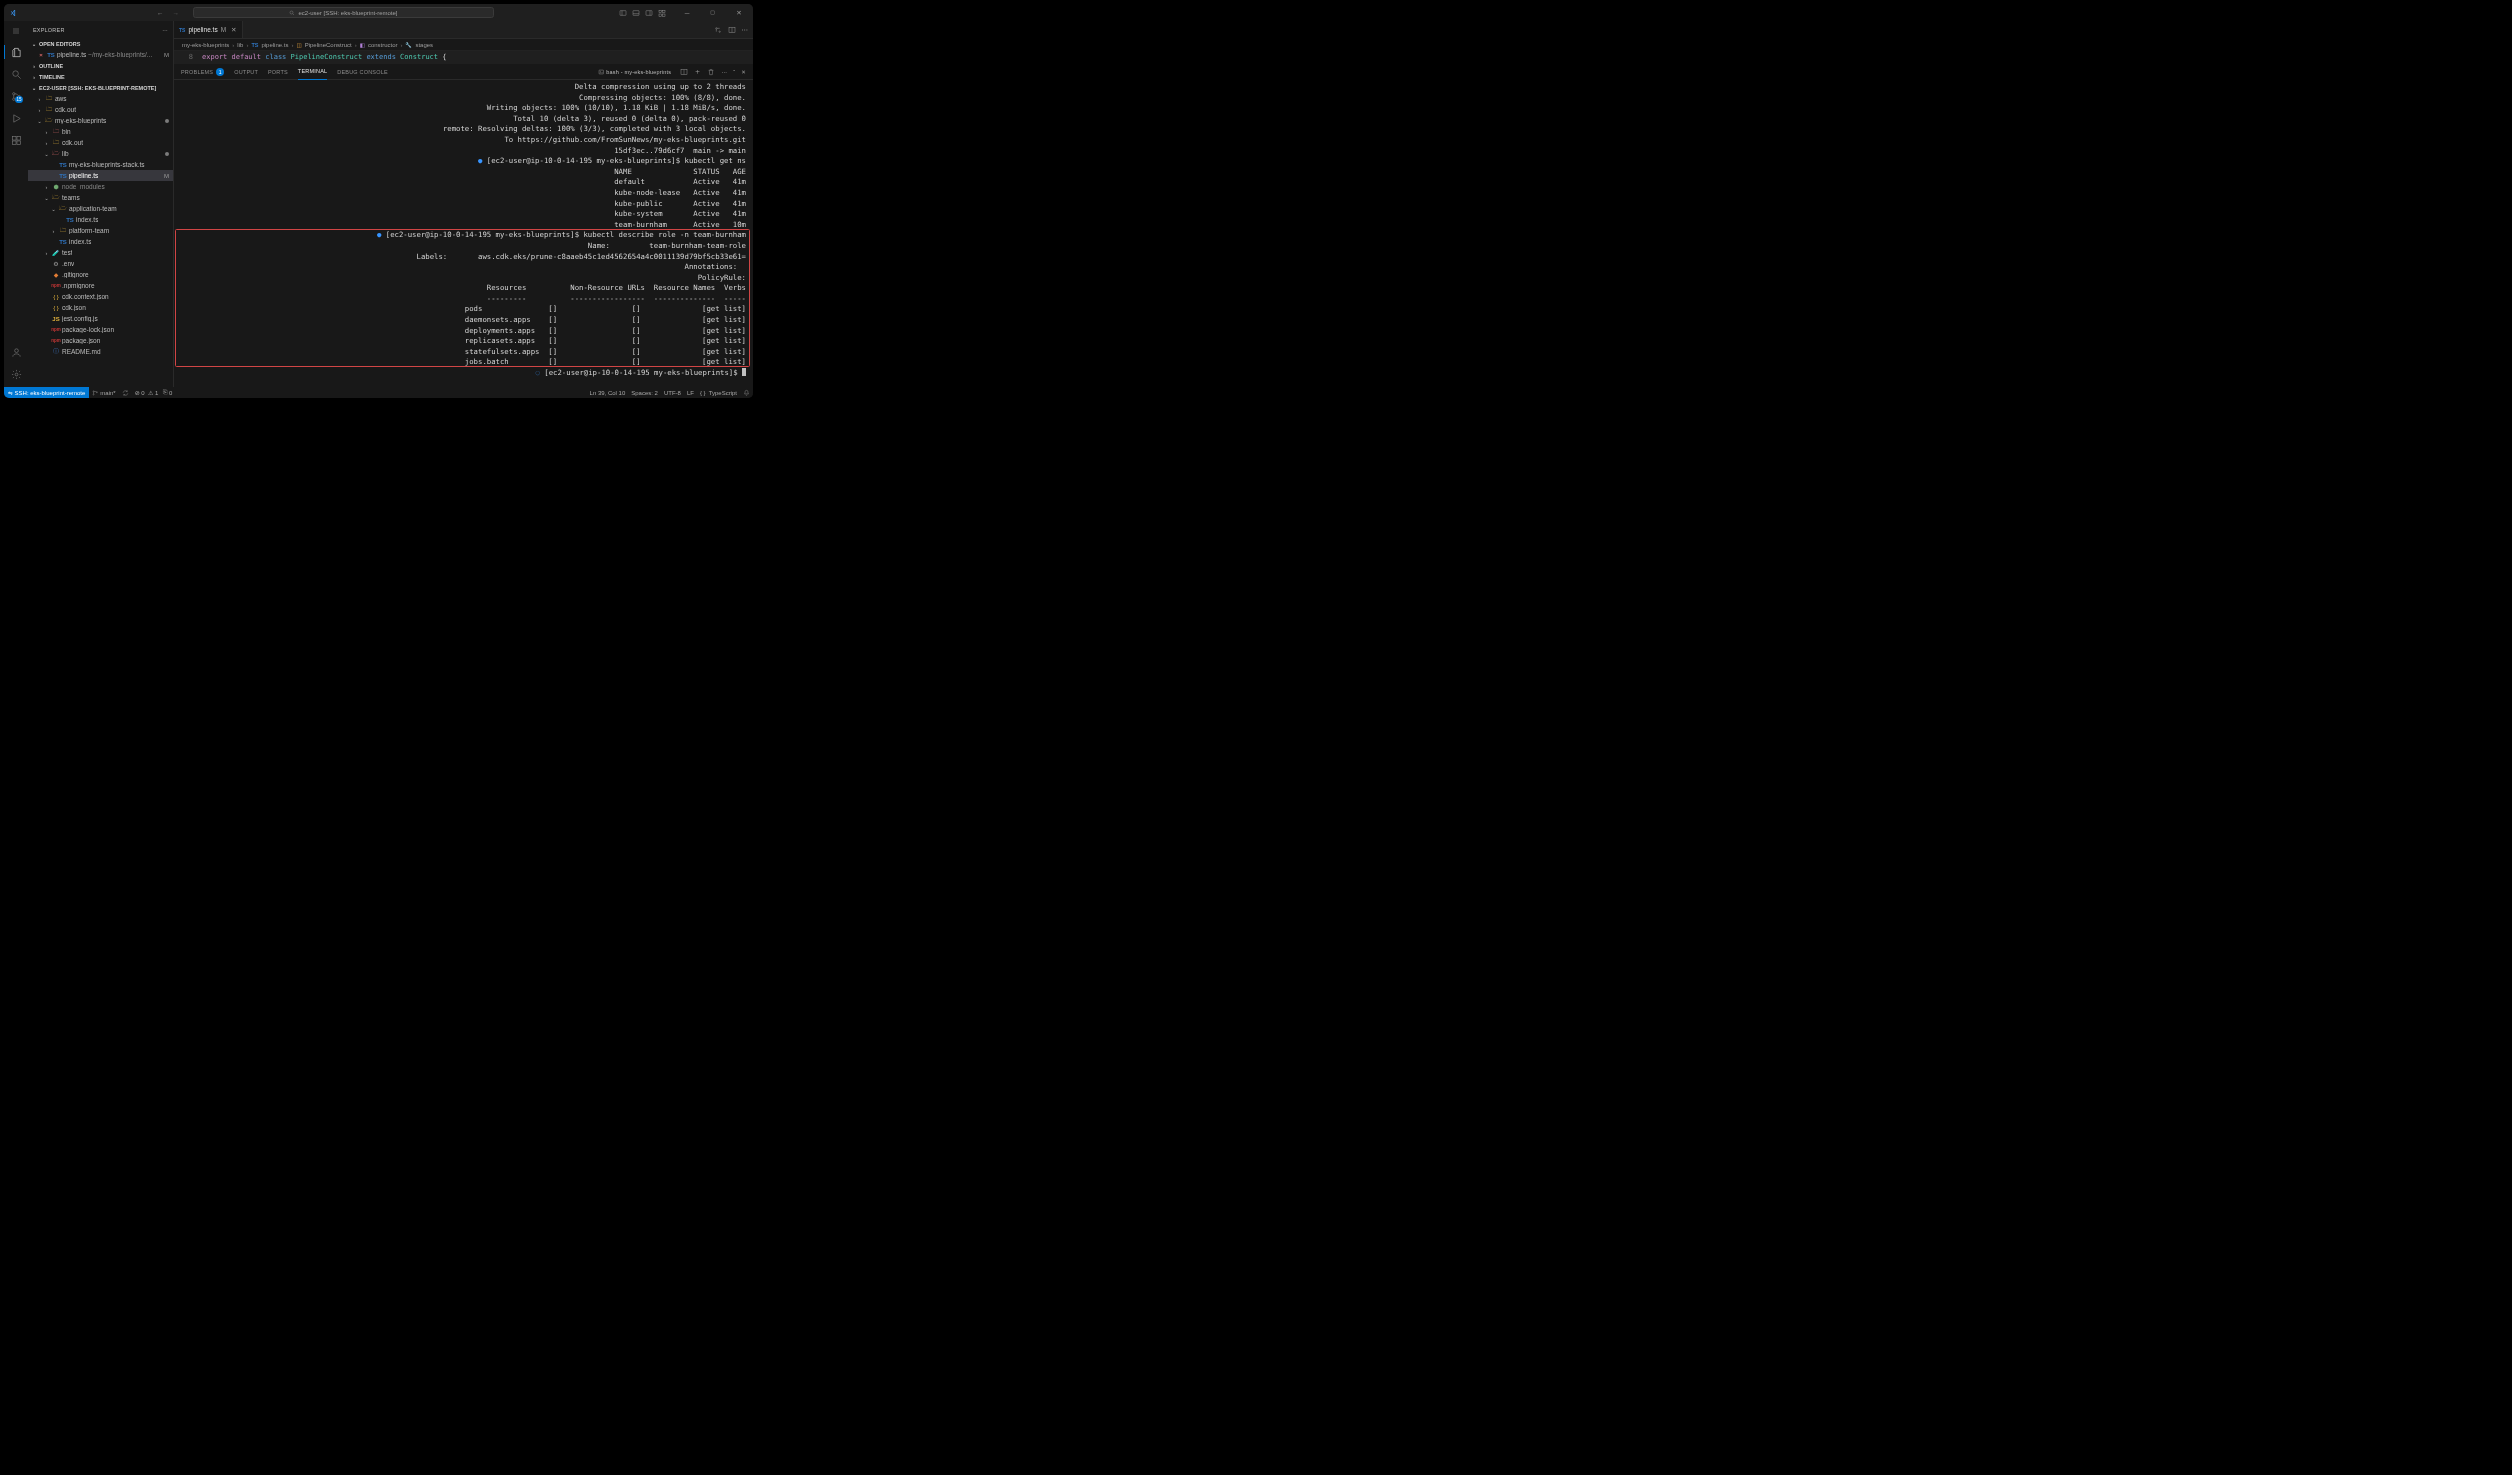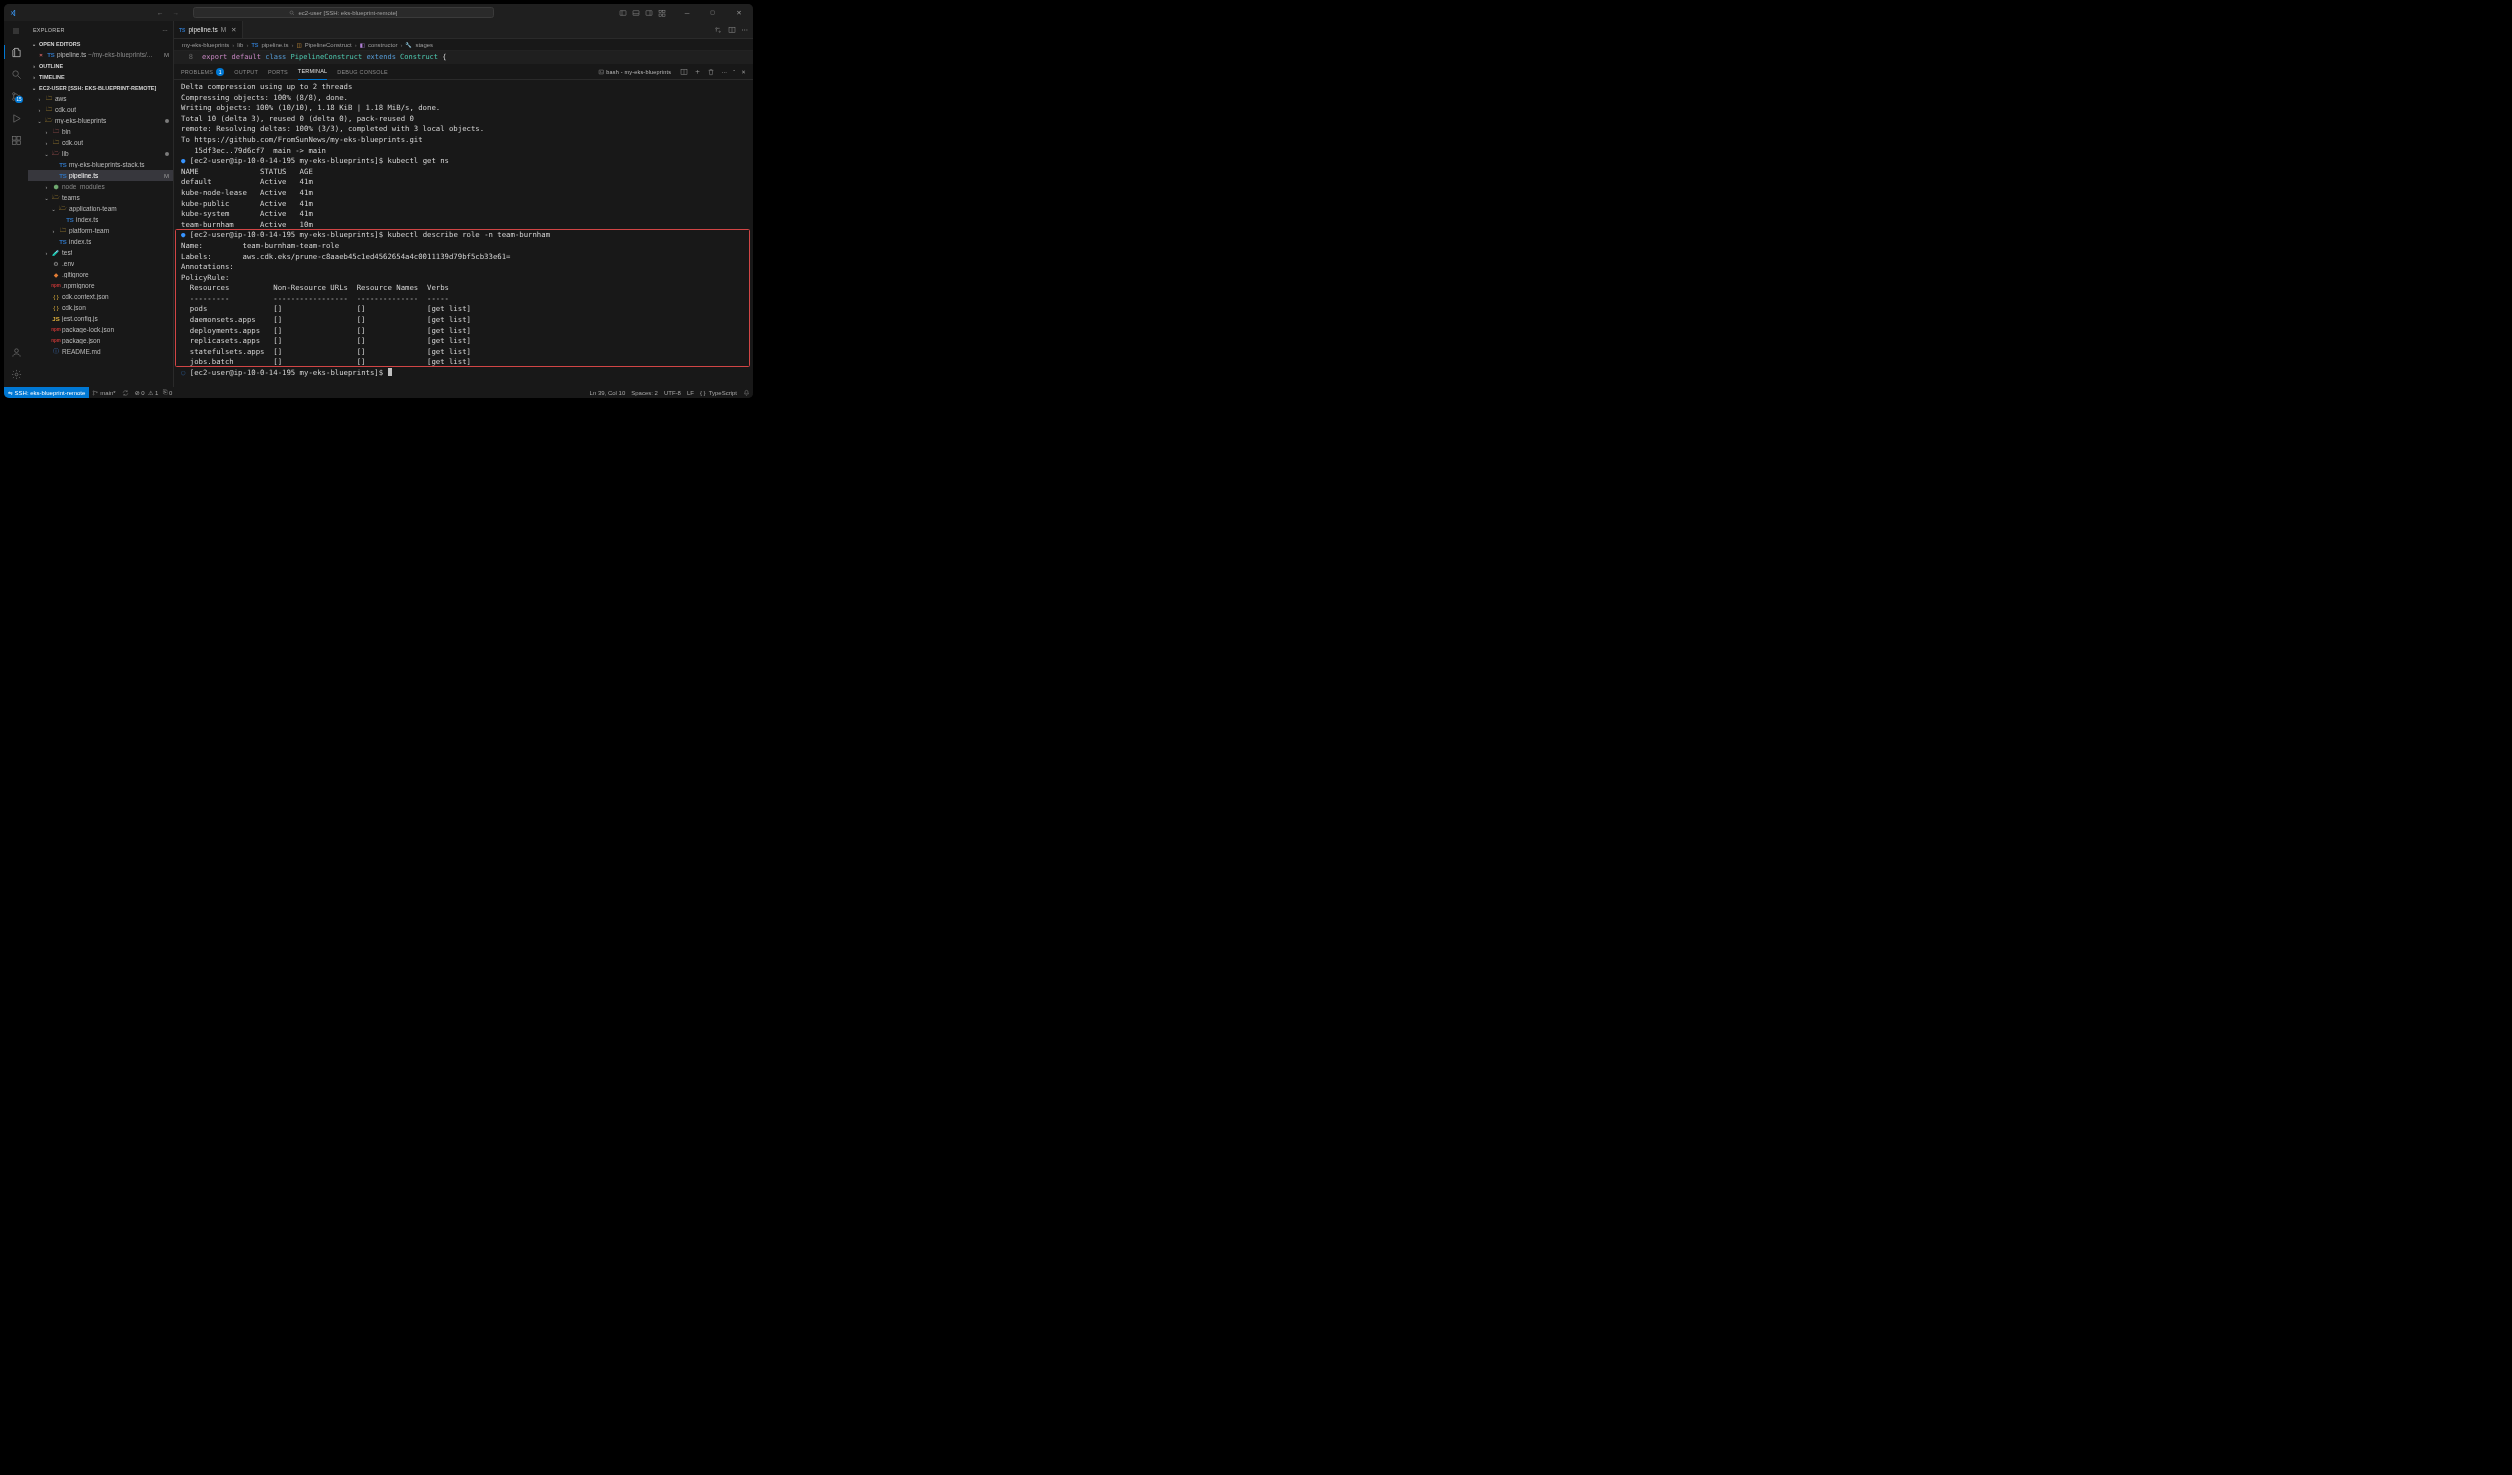--- a/index.html
+++ b/index.html
@@ -134,21 +134,21 @@
 .panel-tab .count {
   background:#0078d4; color:#fff; width:8px; height:8px; border-radius:4px;
   display:inline-flex; align-items:center; justify-content:center; font-size:5px;
 }
 .panel-right { margin-left:auto; display:flex; align-items:center; gap:6px; color:#9a9a9a;}
 .panel-right .termlbl { font-size:5.5px; color:#bcbcbc; display:flex; gap:2px; align-items:center; border:0.5px solid transparent; padding:0.5px 1.5px;}
 
 .terminal {
   flex:1; overflow:hidden; padding:2px 7px 0 7px;
   font-family:"Consolas","Menlo",monospace; font-size:7.3px; line-height:10.6px; color:#d4d4d4;
-  white-space:pre; position:relative;
+  white-space:pre; position:relative;text-align:right;
 }
 .prompt-bullet { color:#3794ff;}
 .prompt-open { color:#3794ff; opacity:.45;}
 .term-user{color:#d4d4d4;}
 .redbox {
   position:absolute; border:1px solid #d14545; border-radius:1.5px;
 }
 .cursor{ display:inline-block; width:4px; height:8px; background:#c0c0c0; vertical-align:-1px;}
 
 

